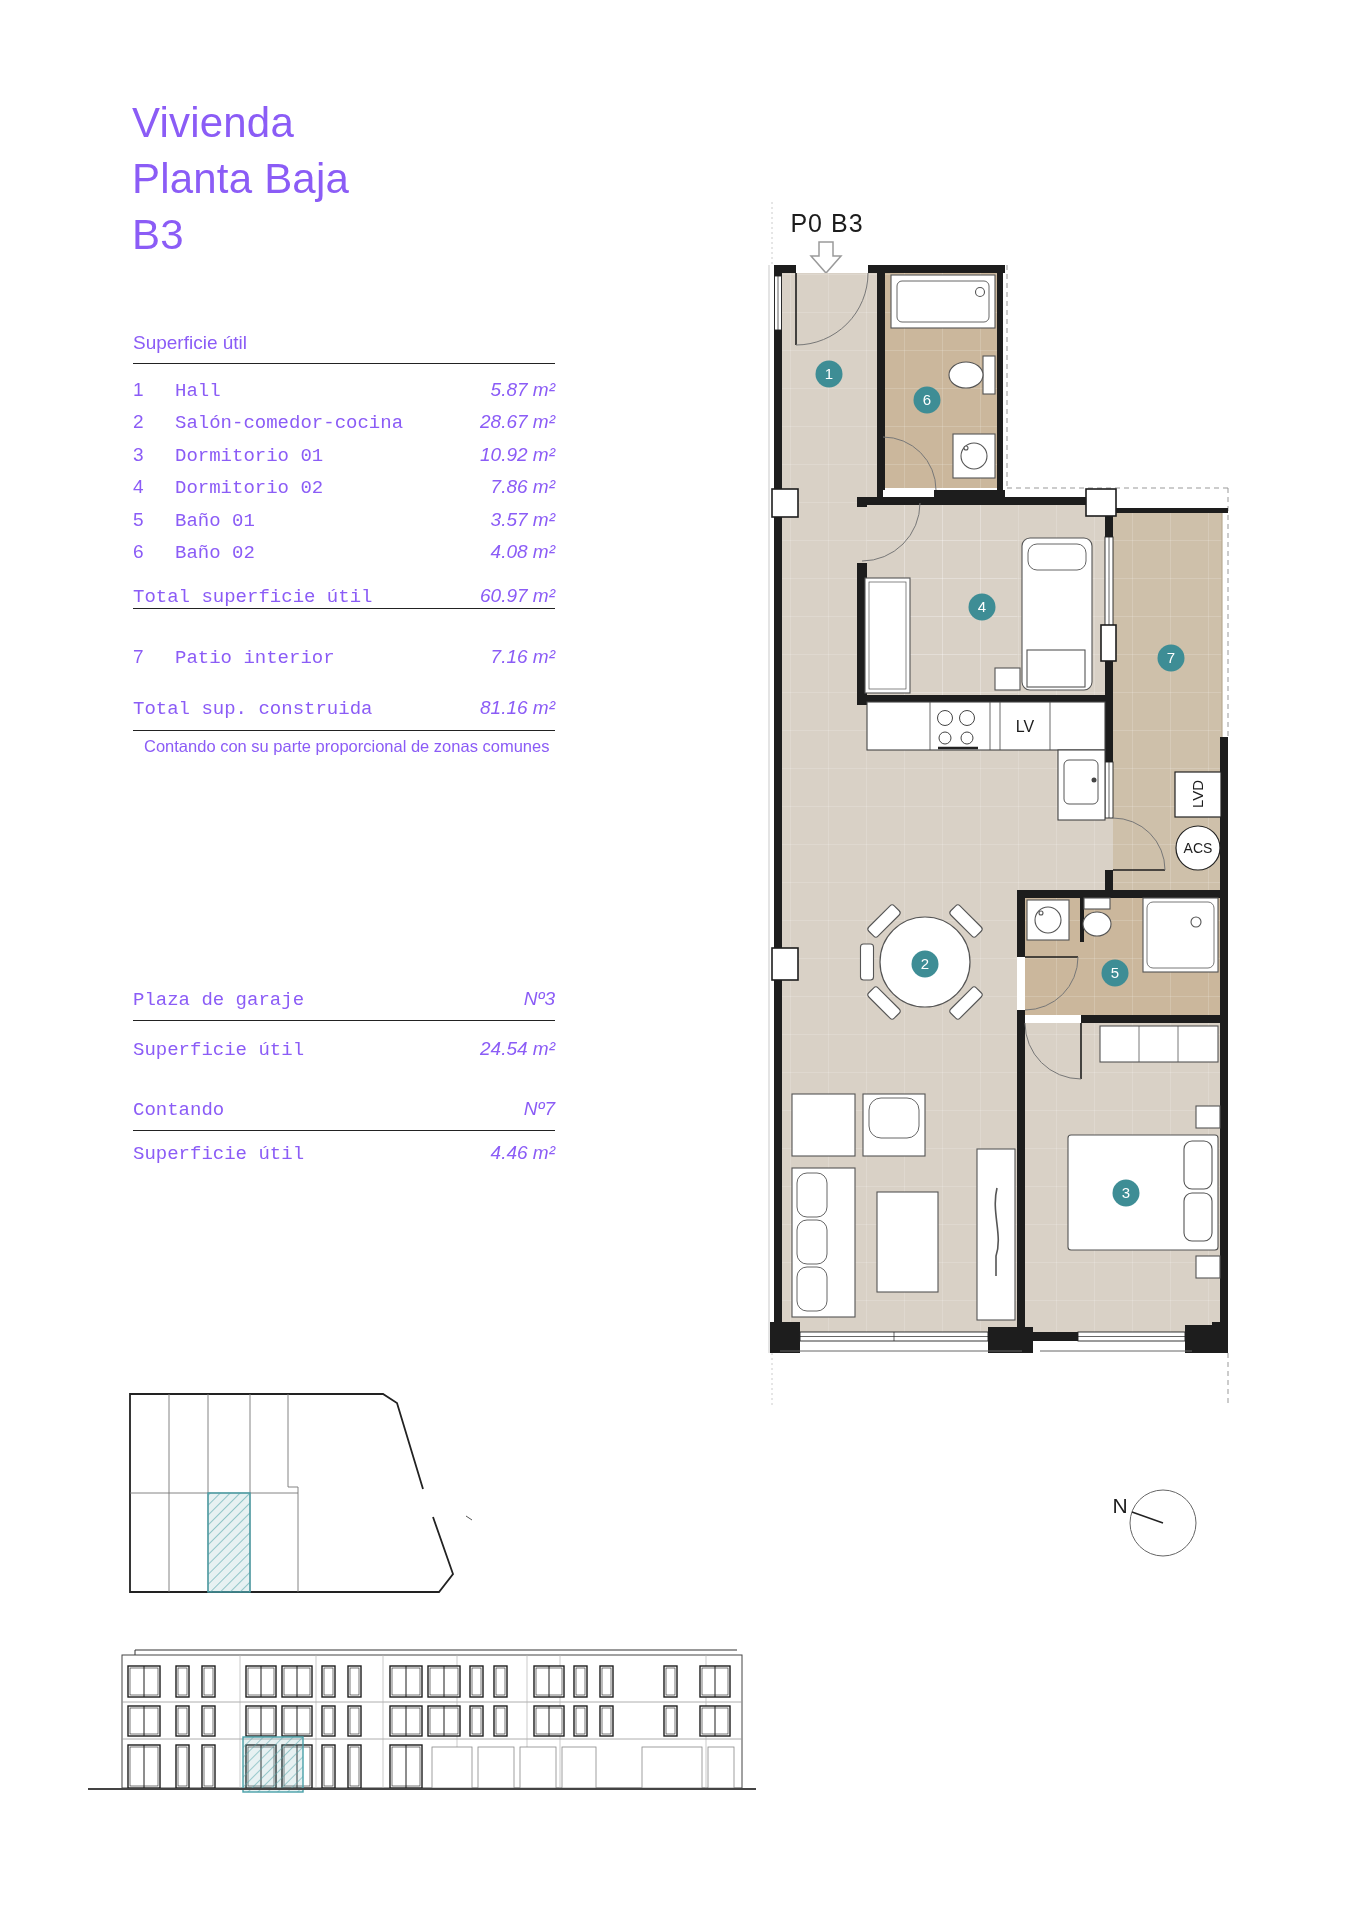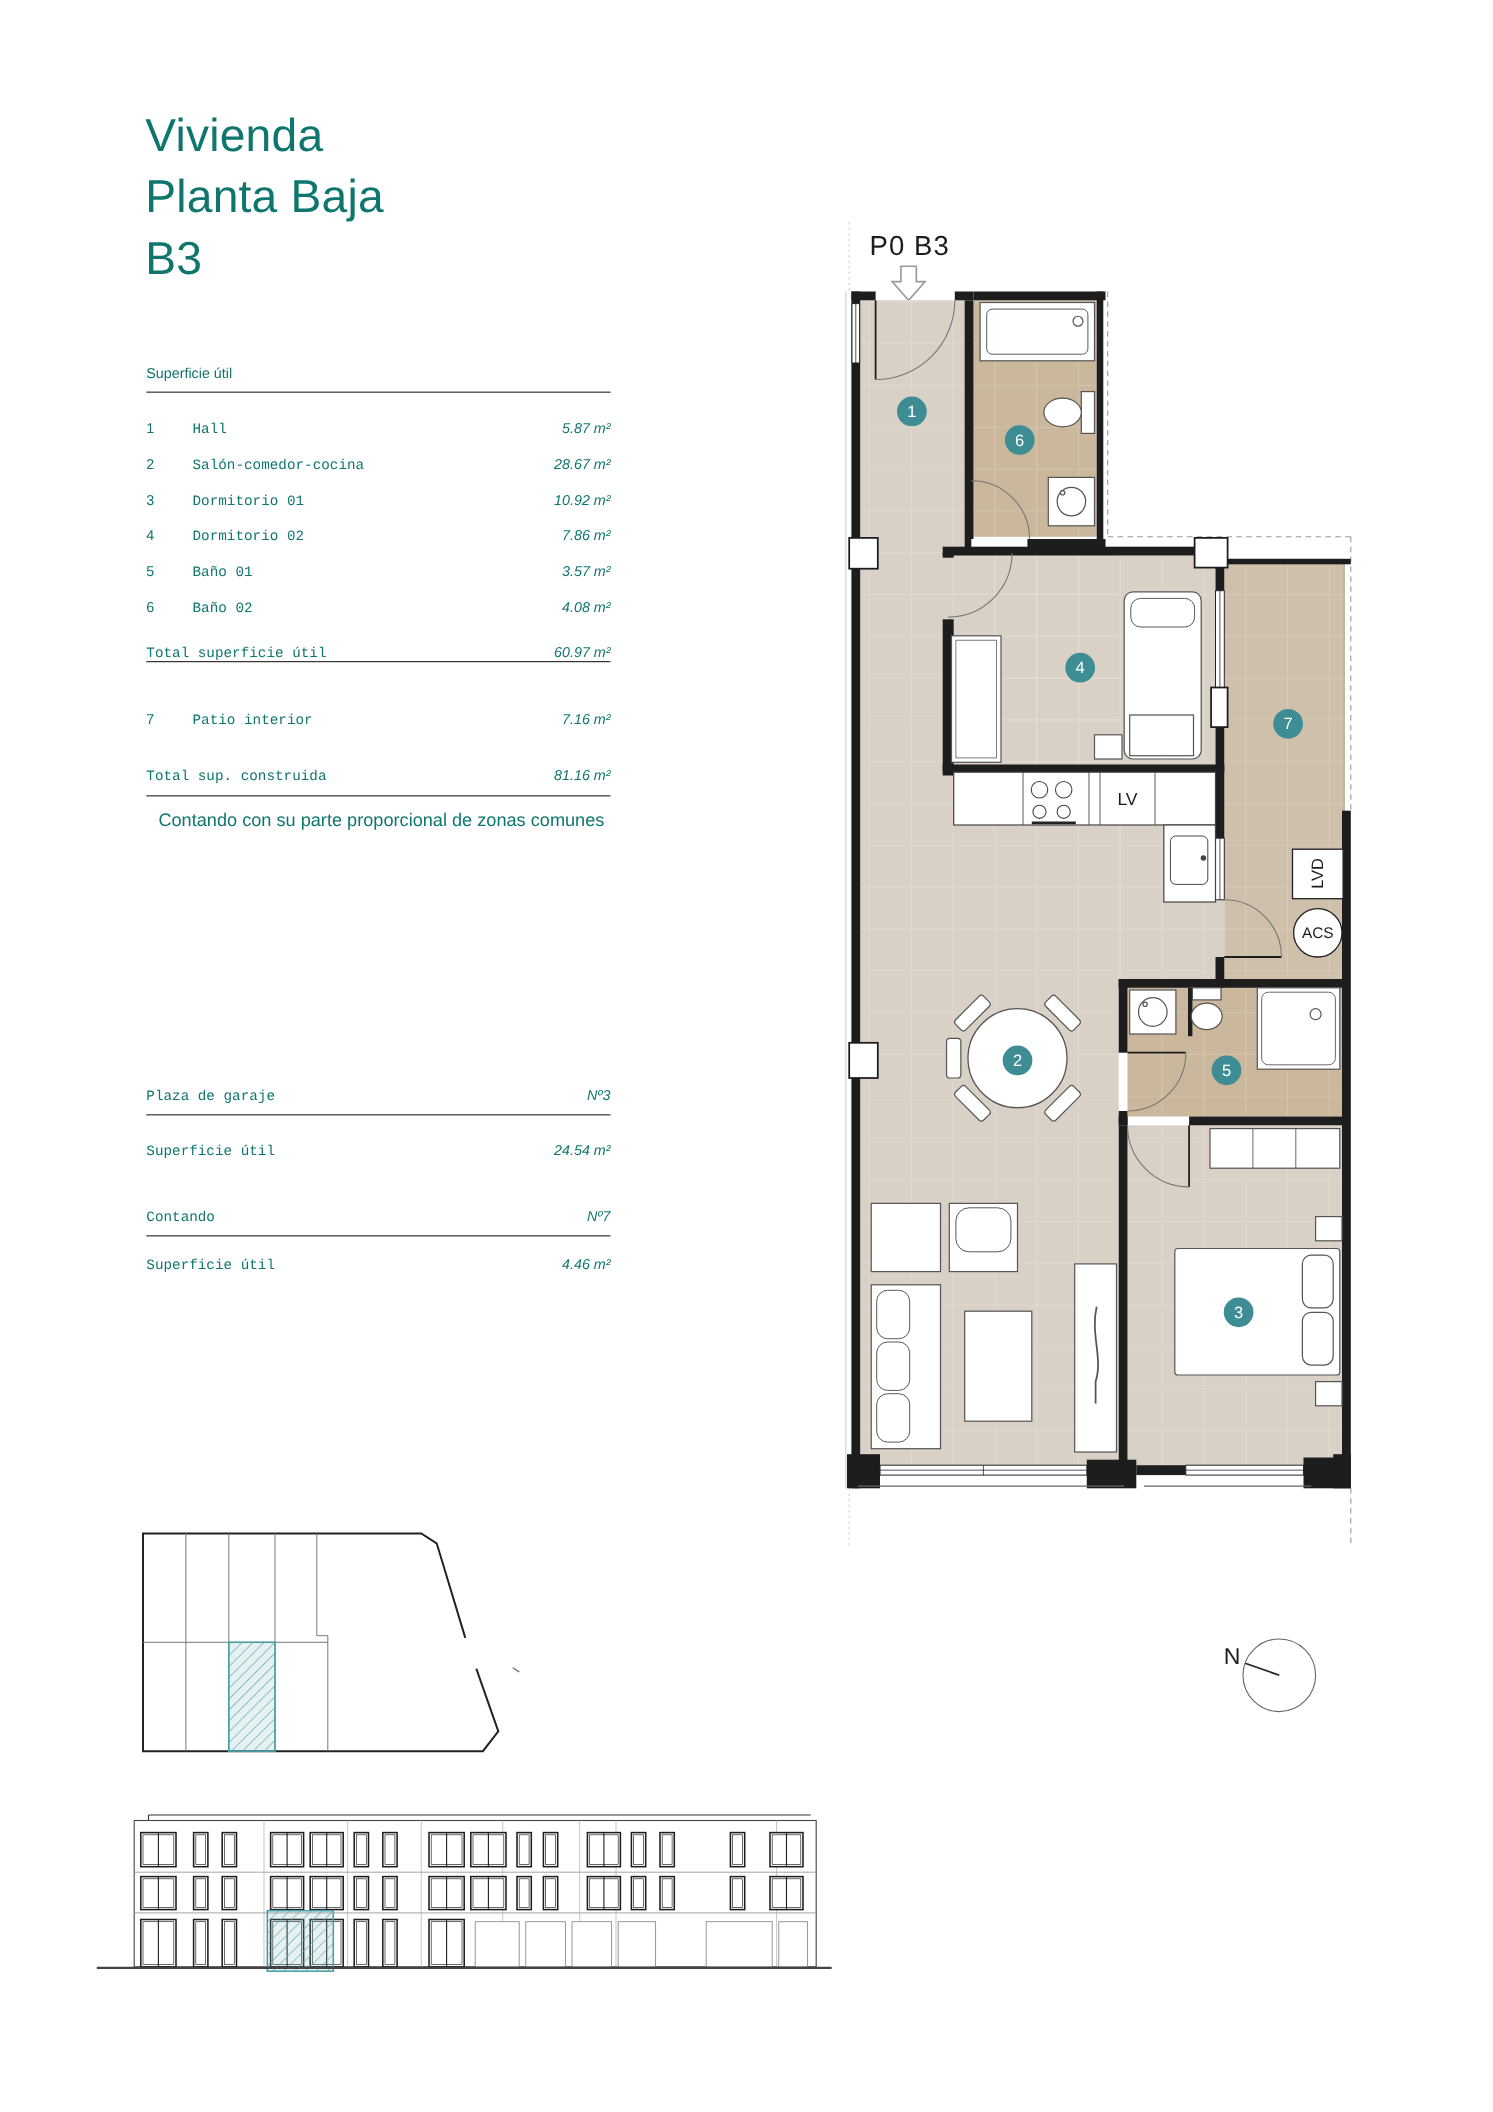--- a/index.html
+++ b/index.html
@@ -1,21 +1,21 @@
 <!DOCTYPE html>
 <html><head>
 <meta charset="utf-8">
 <style>
   html,body{margin:0;padding:0;background:#fff;}
   #page{position:relative;width:1234px;height:1920px;background:#fff;overflow:hidden;
-        font-family:"Liberation Sans","DejaVu Sans",sans-serif;color:#0f766e;}
+        font-family:"Liberation Sans","DejaVu Sans",sans-serif;color:#8b5cf6;}
   .abs{position:absolute;}
   #title{left:132px;top:95px;font-size:42px;line-height:56px;letter-spacing:.2px;}
   .rule{border-bottom:1.2px solid #222;}
-  .tblock{left:133px;width:422px;font-size:13px;}
+  .tblock{left:133px;width:422px;font-size:19px;}
   .flexrow{display:flex;align-items:baseline;}
   .num{width:42px;flex:0 0 42px;}
   .name{flex:1;font-family:Liberation Mono, monospace;}
   .val{text-align:right;white-space:nowrap;font-style:italic;}
   .hdr{padding-bottom:9px;}
   .row32{height:32.4px;line-height:32.4px;}
   .svgtxt{font-family:"Liberation Sans","DejaVu Sans",sans-serif;fill:#1c1c1c;}
   svg{display:block;}
 </style>
 </head>

